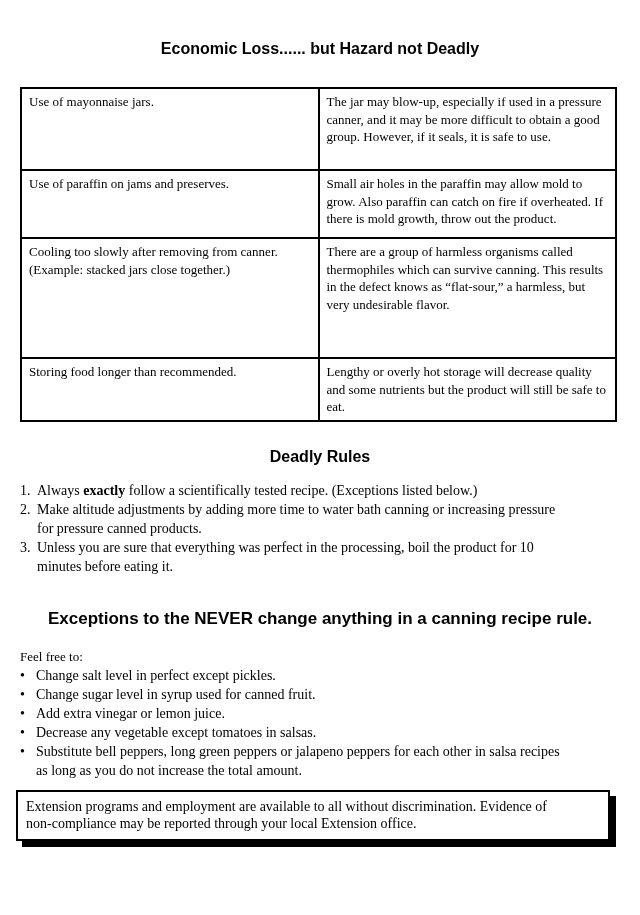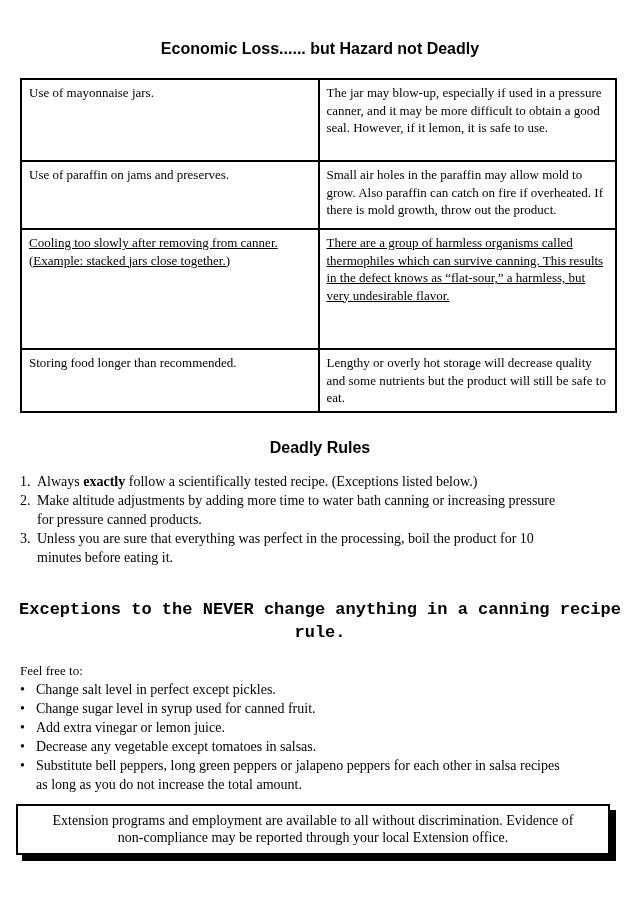--- a/index.html
+++ b/index.html
@@ -13,67 +13,66 @@
 
   .title {
     margin: 0; padding-top: 39px;
     font-family: "Liberation Sans", sans-serif;
     font-weight: 700; font-size: 16px; line-height: 20px;
     text-align: center;
   }
 
   table.hazard {
     border-collapse: collapse;
-    margin: 19px 0 0 20px;
+    margin: 28px 0 0 20px;
     width: 597px;
     table-layout: fixed;
   }
   table.hazard td {
     border: 2px solid #000;
     vertical-align: top;
     padding: 4px 7px;
     font-size: 13px; line-height: 17.5px;
     box-sizing: border-box;
   }
   table.hazard tr:nth-child(1) td { height: 82px; }
   table.hazard tr:nth-child(2) td { height: 68px; }
-  table.hazard tr:nth-child(3) td { height: 120px; text-decoration: underline; }
+  table.hazard tr:nth-child(3) td { height: 120px; }
   table.hazard tr:nth-child(4) td { height: 60px; }
 
   h2.general {
     margin: 25px 0 0;
     font-family: "Liberation Sans", sans-serif;
     font-weight: 700; font-size: 16px; line-height: 19px;
     text-align: center;
   }
 
   .olist { margin: 15px 0 0 20px; font-size: 14px; line-height: 19px; }
   .lirow { display: flex; }
   .num  { width: 17px; flex: none; }
   .txt  { white-space: pre-wrap; width: 598px; }
 
   h2.exceptions {
     margin: 31px 0 4px;
-    font-family: Liberation Mono, monospace;
+    font-family: Liberation Sans, sans-serif;
     font-weight: 700; font-size: 17px; line-height: 23px;
     text-align: center;
   }
 
   .intro { margin: 17px 0 0 20px; font-size: 13px; line-height: 19px; }
 
   .ulist { margin: 0 0 0 20px; font-size: 14px; line-height: 19px; }
   .bullet { width: 16px; flex: none; }
 
   .notice {
     margin: 10px 0 0 16px;
     width: 594px; box-sizing: border-box;
     border: 2px solid #000;
     box-shadow: 6px 6px 0 #000;
     padding: 6px 8px;
-    text-align: center;
     font-size: 14px; line-height: 17.5px;
     white-space: pre-wrap;
   }
 
   .footer {
     margin: 36px 20px 0 20px;
     font-size: 14.5px; line-height: 21px;
     white-space: pre-wrap;
   }
 </style>
@@ -81,21 +80,21 @@
 <body>
 
 <div class="doc">
 
   <h1 class="title">Economic Loss...... but Hazard not Deadly</h1>
 
   <table class="hazard">
     <tbody>
       <tr>
         <td>Use of mayonnaise jars.</td>
-        <td>The jar may blow-up, especially if used in a pressure canner, and it may be more difficult to obtain a good seal. However, if it lemon, it is safe to use.</td>
+        <td>The jar may blow-up, especially if used in a pressure canner, and it may be more difficult to obtain a good group. However, if it seals, it is safe to use.</td>
       </tr>
       <tr>
         <td>Use of paraffin on jams and preserves.</td>
         <td>Small air holes in the paraffin may allow mold to grow. Also paraffin can catch on fire if overheated. If there is mold growth, throw out the product.</td>
       </tr>
       <tr>
         <td>Cooling too slowly after removing from canner. (Example: stacked jars close together.)</td>
         <td>There are a group of harmless organisms called thermophiles which can survive canning. This results in the defect knows as “flat-sour,” a harmless, but very undesirable flavor.</td>
       </tr>
       <tr>

